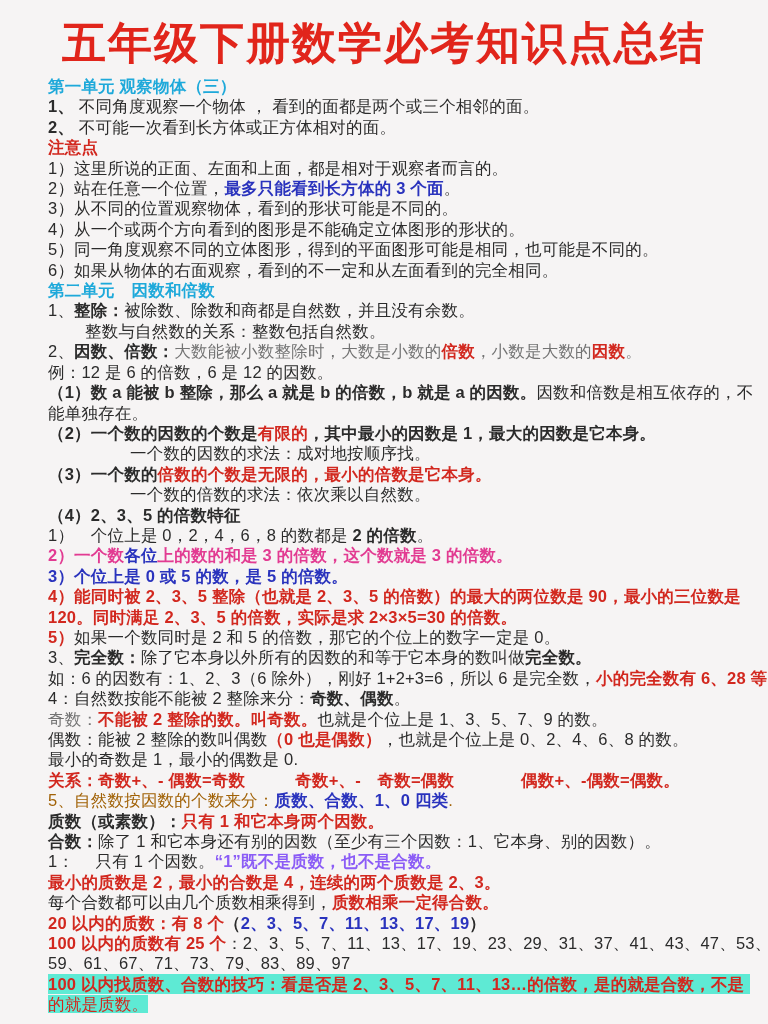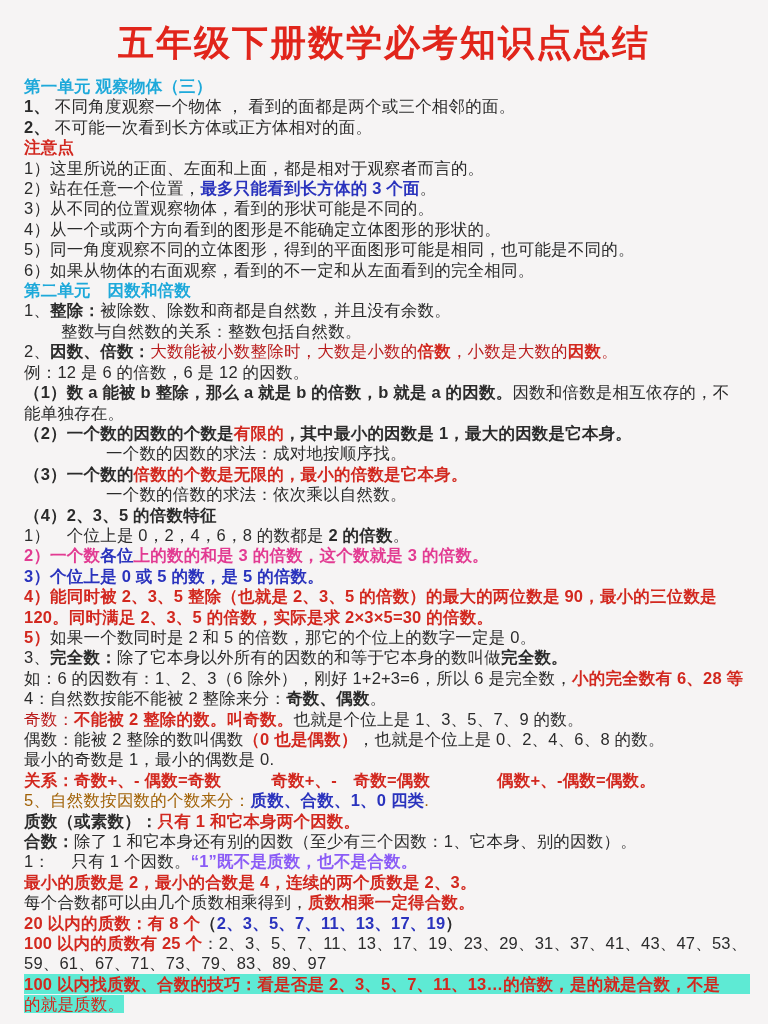--- a/index.html
+++ b/index.html
@@ -9,44 +9,44 @@
     height: 1024px;
     margin: 0 auto;
     background: #f6f4f4;
     overflow: hidden;
     font-family: "Liberation Sans", "DejaVu Sans", sans-serif;
     position: relative;
   }
   .doc-title {
     margin-top: 16px;
     text-align: center;
-    font-size: 36px;
+    font-size: 44px;
     font-weight: bold;
     letter-spacing: 2px;
     color: #e1251b;
     line-height: 54px;
   }
   .body-text {
     margin-top: 6px;
-    padding-left: 24px;
+    padding-left: 48px;
     padding-right: 18px;
     font-size: 16.5px;
   }
   .line {
     line-height: 20.4px;
     white-space: nowrap;
   }
   .ind-1 { padding-left: 37px; }
   .ind-2 { padding-left: 82px; }
   .hl { background: #5eead4; }
   .sp { letter-spacing: 0.2px; }
   
   .s-k   { color: #2b2b2b; }
   .s-kb  { color: #2b2b2b; font-weight: bold; }
-  .s-r   { color: #b91c1c; }
+  .s-r   { color: #737373; }
   .s-rb  { color: #d2281f; font-weight: bold; }
   .s-cy  { color: #1ea9da; font-weight: bold; }
   .s-bl  { color: #2a33bd; font-weight: bold; }
   .s-bln { color: #a16207; }
   .s-mg  { color: #e23b92; font-weight: bold; }
   .s-og  { color: #8b5cf6; font-weight: bold; }
   .s-rbh { color: #d2281f; font-weight: normal; background: #5eead4; }
 </style>
 </head>
 <body>

